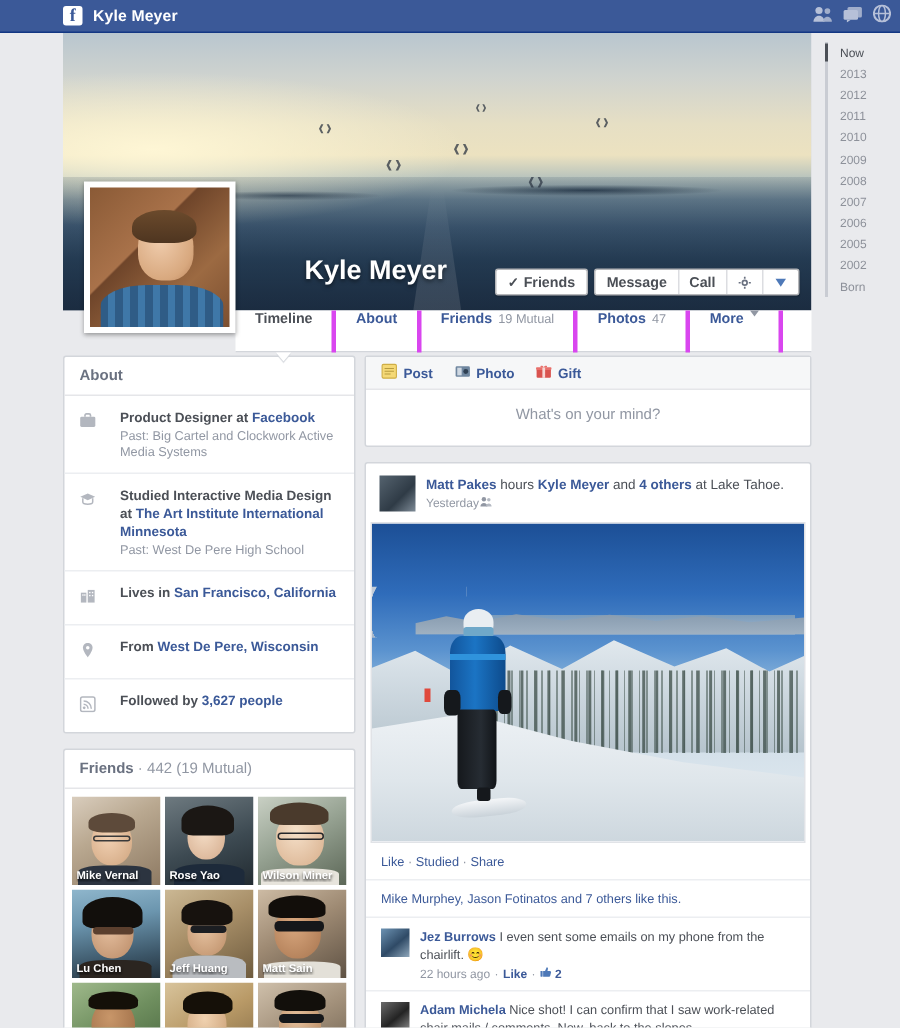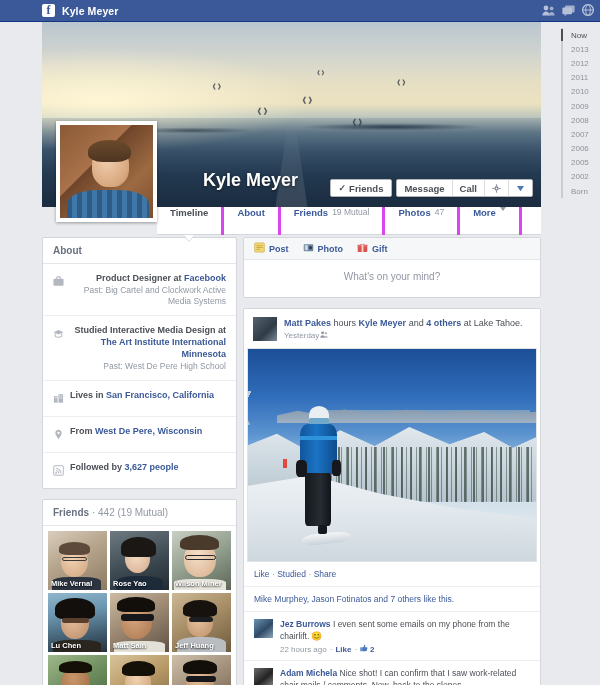--- a/index.html
+++ b/index.html
@@ -140,21 +140,21 @@
   .caret-dn {
     width: 0; height: 0; border-left: 3px solid transparent;
     border-right: 3px solid transparent; border-top: 4px solid #9197a3;
   }
 
   
   .rail {
     position: absolute; right: 0; top: 22px; width: 59px; height: 663px;
     background: #e9eaed; padding-top: 6px;
   }
-  .rail-list { margin-left: 20px; border-left: 2px solid #c9ccd3; padding-left: 0; }
+  .rail-list { margin-left: 9px; border-left: 2px solid #c9ccd3; padding-left: 0; }
   .rail-item {
     position: relative; height: 14.2px; display: flex; align-items: center;
     font-size: 8px; color: #8d919a; padding-left: 8px;
   }
   .rail-item.now { color: #4b4f56; font-weight: normal; }
   .rail-item.now::before {
     content: ""; position: absolute; left: -2px; top: 1px;
     width: 2px; height: 12px; background: #4b4f56;
   }
 
@@ -165,21 +165,21 @@
   .card { background: #fff; border: 1px solid #d3d6db; border-radius: 2px; margin-bottom: 10px; }
   .card-head {
     padding: 7px 10px; font-size: 10px; font-weight: bold; color: #6a7180;
     border-bottom: 1px solid #e5e6e9;
   }
   .card-head .dot { color: #9197a3; font-weight: normal; }
   .card-head .cnt { color: #9197a3; font-weight: normal; }
 
   
   .about-row {
-    display: flex; gap: 6px; padding: 8px 10px; border-bottom: 1px solid #eceef1; text-align: right;
+    display: flex; gap: 16px; padding: 8px 10px; border-bottom: 1px solid #eceef1;
   }
   .about-row:last-child { border-bottom: none; }
   .about-row .ico { flex: 0 0 11px; padding-top: 1px; opacity: .5; }
   .about-txt { font-size: 9px; line-height: 12px; color: #4b4f56; }
   .about-txt b { color: #3b5998; font-weight: bold; }
   .about-txt .strong { color: #4b4f56; font-weight: bold; }
   .about-sub { font-size: 8.5px; line-height: 11px; color: #9197a3; margin-top: 1px; }
 
   
   .fgrid { display: grid; grid-template-columns: repeat(3, 1fr); gap: 3px; padding: 5px; }
@@ -549,37 +549,37 @@
           <div class="ph" style="background:linear-gradient(170deg,#8fb6cc 0%,#6b95ae 35%,#3c5668 75%,#24323d 100%)">
             <div style="position:absolute;left:22%;top:22%;width:48%;height:56%;border-radius:47%;background:radial-gradient(ellipse at 42% 36%,#e6c0a0,#b98a66)"></div>
             <div style="position:absolute;left:12%;top:8%;width:68%;height:36%;border-radius:50% 50% 22% 22%;background:#120f0c"></div>
             <div style="position:absolute;left:24%;top:42%;width:46%;height:9%;background:#5b3f2e;border-radius:3px"></div>
             <div style="position:absolute;left:8%;bottom:0;width:82%;height:20%;background:#2b2520;border-radius:36% 36% 0 0"></div>
           </div>
           <div class="fname">Lu Chen</div>
         </div>
 
         <div class="fcell">
+          <div class="ph" style="background:linear-gradient(150deg,#cbb894 0%,#a88f68 45%,#6e5b3e 100%)">
+            <div style="position:absolute;left:26%;top:24%;width:44%;height:50%;border-radius:47%;background:radial-gradient(ellipse at 44% 36%,#e7c4a2,#bd8e68)"></div>
+            <div style="position:absolute;left:18%;top:12%;width:58%;height:28%;border-radius:50% 50% 24% 24%;background:#17120e"></div>
+            <div style="position:absolute;left:28%;top:40%;width:42%;height:9%;background:#1c1e22;border-radius:3px"></div>
+            <div style="position:absolute;left:8%;bottom:0;width:84%;height:26%;background:#b9bcc0;border-radius:38% 38% 0 0"></div>
+          </div>
+          <div class="fname">Jeff Huang</div>
+        </div>
+
+        <div class="fcell">
           <div class="ph" style="background:linear-gradient(150deg,#cdbba4 0%,#9e8a73 45%,#5f5244 100%)">
             <div style="position:absolute;left:18%;top:18%;width:54%;height:60%;border-radius:46%;background:radial-gradient(ellipse at 42% 34%,#d9a87f,#a8754f)"></div>
             <div style="position:absolute;left:12%;top:6%;width:64%;height:26%;border-radius:50% 50% 22% 22%;background:#120e0a"></div>
             <div style="position:absolute;left:18%;top:36%;width:56%;height:11%;background:#15171a;border-radius:3px"></div>
             <div style="position:absolute;left:6%;bottom:0;width:88%;height:18%;background:#e3e0d8;border-radius:34% 34% 0 0"></div>
           </div>
           <div class="fname">Matt Sain</div>
-        </div>
-
-        <div class="fcell">
-          <div class="ph" style="background:linear-gradient(150deg,#cbb894 0%,#a88f68 45%,#6e5b3e 100%)">
-            <div style="position:absolute;left:26%;top:24%;width:44%;height:50%;border-radius:47%;background:radial-gradient(ellipse at 44% 36%,#e7c4a2,#bd8e68)"></div>
-            <div style="position:absolute;left:18%;top:12%;width:58%;height:28%;border-radius:50% 50% 24% 24%;background:#17120e"></div>
-            <div style="position:absolute;left:28%;top:40%;width:42%;height:9%;background:#1c1e22;border-radius:3px"></div>
-            <div style="position:absolute;left:8%;bottom:0;width:84%;height:26%;background:#b9bcc0;border-radius:38% 38% 0 0"></div>
-          </div>
-          <div class="fname">Jeff Huang</div>
         </div>
 
         <div class="fcell">
           <div class="ph" style="background:linear-gradient(150deg,#9fb98b 0%,#6f8f5f 45%,#44603a 100%)">
             <div style="position:absolute;left:22%;top:20%;width:50%;height:56%;border-radius:47%;background:radial-gradient(ellipse at 42% 34%,#c89669,#9a6a44)"></div>
             <div style="position:absolute;left:18%;top:10%;width:56%;height:20%;border-radius:50% 50% 26% 26%;background:#141008"></div>
 
           </div>
 
         </div>

